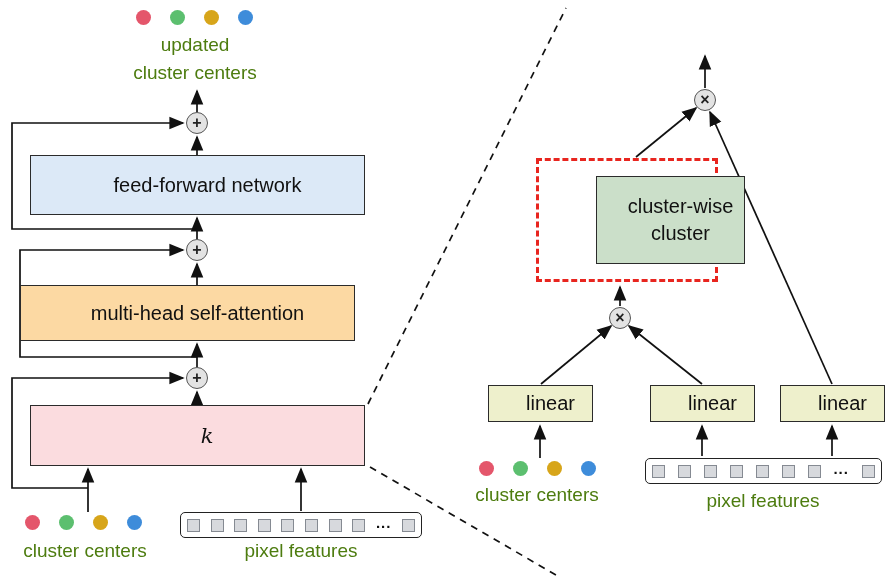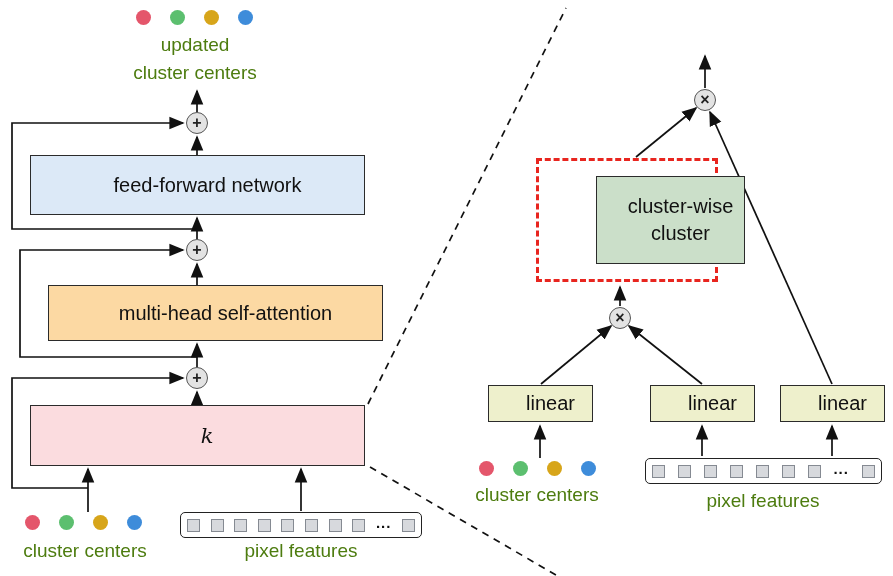--- a/index.html
+++ b/index.html
@@ -83,21 +83,21 @@
   </div>
 
   <div class="op" style="left: 186px; top: 112px; background-color: rgb(227, 227, 227);">+</div>
 
   <div class="block" style="left: 30px; top: 155px; width: 335px; height: 60px; background-color: rgb(220, 233, 247);">
     <span>feed-forward network</span>
   </div>
 
   <div class="op" style="left: 186px; top: 239px; background-color: rgb(227, 227, 227);">+</div>
 
-  <div class="block" style="left: 48px; top: 285px; width: 335px; height: 56px; background-color: rgb(252, 217, 163);">
+  <div class="block" style="left: 20px; top: 285px; width: 335px; height: 56px; background-color: rgb(252, 217, 163);">
     <span>multi-head self-attention</span>
   </div>
 
   <div class="op" style="left: 186px; top: 367px; background-color: rgb(227, 227, 227);">+</div>
 
   <div class="block" style="left: 30px; top: 405px; width: 335px; height: 61px; background-color: rgb(251, 220, 223);">
     <span class="kchar">k</span>
   </div>
 
   <div class="dots" style="left:25px; top:515px;">

